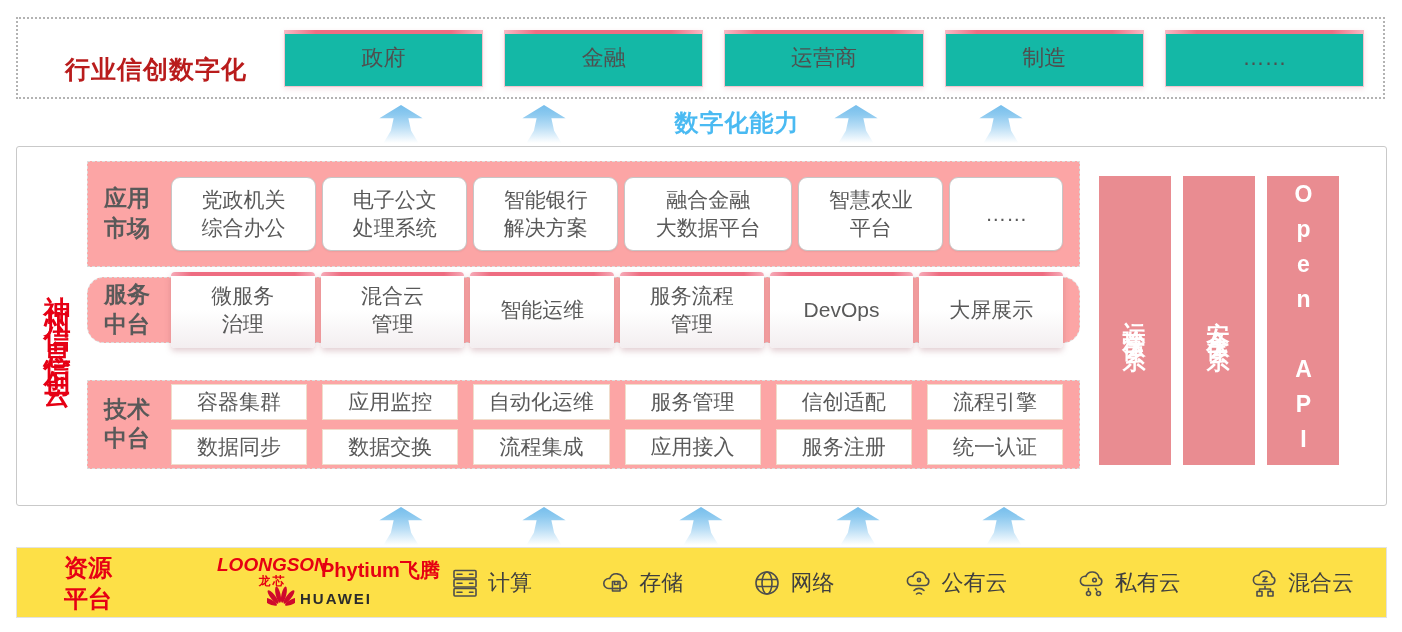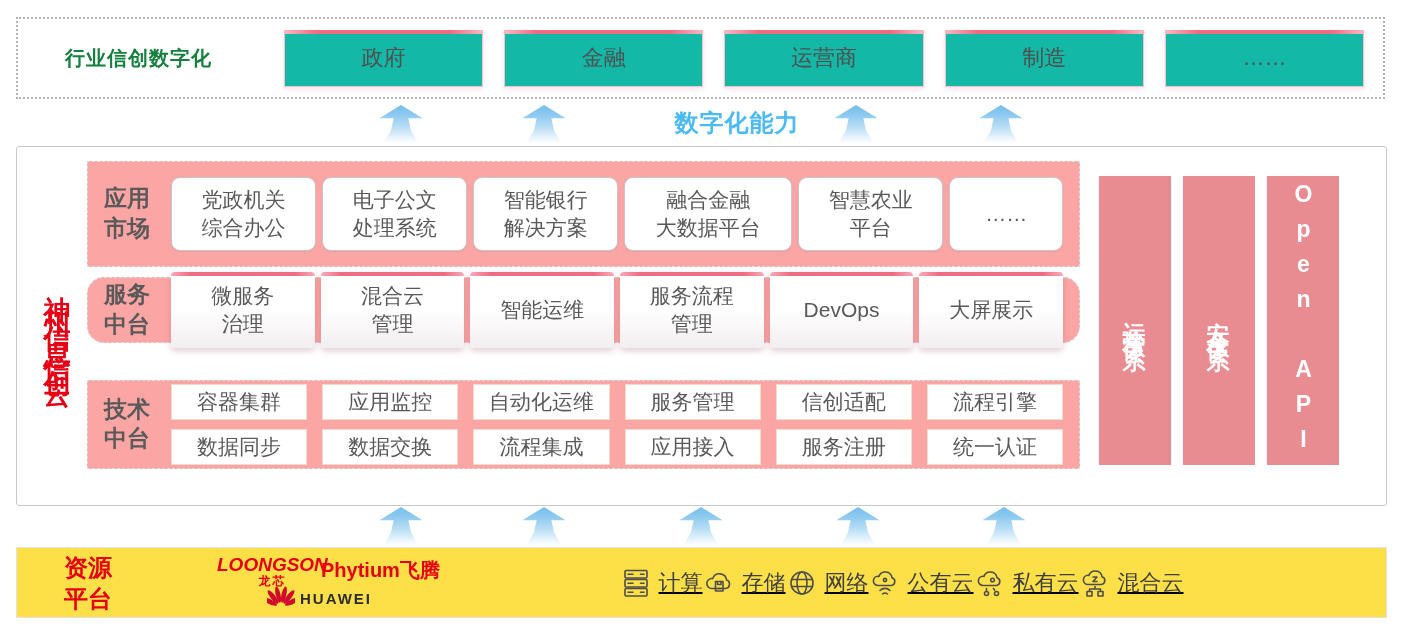--- a/index.html
+++ b/index.html
@@ -2,22 +2,22 @@
 <html><head>
 <meta charset="utf-8">
 <style>
   html,body{margin:0;padding:0;background:#fff;}
   .canvas{position:relative;width:1402px;height:632px;background:#fff;overflow:hidden;
           font-family:"Liberation Sans","DejaVu Sans",sans-serif;}
 
   
   .top-band{position:absolute;left:16px;top:17px;width:1369px;height:82px;
             border:2px dotted #b3b3b3;box-sizing:border-box;background:#fff;}
-  .top-band-label{position:absolute;left:47px;top:0;height:100%;display:flex;align-items:center;
-                  font-size:20px;font-weight:bold;color:#15803d;letter-spacing:1px;}
+  .top-band-label{position:absolute;left:47px;top:11px;height:100%;display:flex;align-items:center;
+                  font-size:25px;font-weight:bold;color:#b91c1c;letter-spacing:1px;}
   .top-items{position:absolute;left:266px;top:11px;width:1080px;height:57px;display:flex;gap:21px;}
   .top-item{flex:1;position:relative;background:#14b8a6;border:1px solid #f3c4cd;border-top:none;
             box-shadow:0 2px 5px rgba(220,120,140,.22);display:flex;align-items:center;justify-content:center;
             font-size:22px;color:#4f4f4f;}
   .top-item::before{content:"";position:absolute;top:0;left:-1px;right:-1px;height:4px;
             background:linear-gradient(90deg,#f9bac5,#ee6d82 16%,#ee6d82 84%,#f9bac5);}
 
   
   .arrow-up{position:absolute;width:46px;height:38px;
             background:linear-gradient(to top,rgba(200,230,250,0),rgba(173,216,244,.85) 42%,#8cc9ef 75%,#76beec);
@@ -69,21 +69,21 @@
                background:#fde047;border:1px solid #e2e2e2;}
   .bottom-label{position:absolute;left:47px;top:50%;transform:translateY(-50%);
                 font-size:24px;font-weight:bold;color:#e60014;white-space:pre-line;line-height:1.3;}
   .loongson{position:absolute;left:200px;top:7px;color:#e60012;font-style:italic;font-weight:bold;
             font-size:19px;line-height:1;text-align:center;}
   .loongson .cn{display:block;font-size:12px;letter-spacing:2px;margin-top:1px;font-style:normal;}
   .phytium{position:absolute;left:304px;top:12px;color:#e60012;font-weight:bold;font-size:20px;line-height:1;}
   .huawei{position:absolute;left:250px;top:37px;display:flex;align-items:flex-end;gap:5px;}
   .huawei .wordmark{font-size:15px;font-weight:bold;color:#2b2b2b;letter-spacing:2px;line-height:1.4;}
   .resources{position:absolute;left:432px;right:32px;top:0;height:100%;
-             display:flex;align-items:center;justify-content:center;text-decoration:underline;}
+             display:flex;align-items:center;justify-content:space-between;}
   .resource{display:flex;align-items:center;gap:7px;}
   .resource svg{stroke:#4d4d4d;fill:none;stroke-width:1.6;stroke-linecap:round;stroke-linejoin:round;}
   .resource-label{font-size:22px;color:#3f3f3f;}
 </style>
 </head>
 <body>
 
 <div class="canvas">
 
   <div class="top-band">

